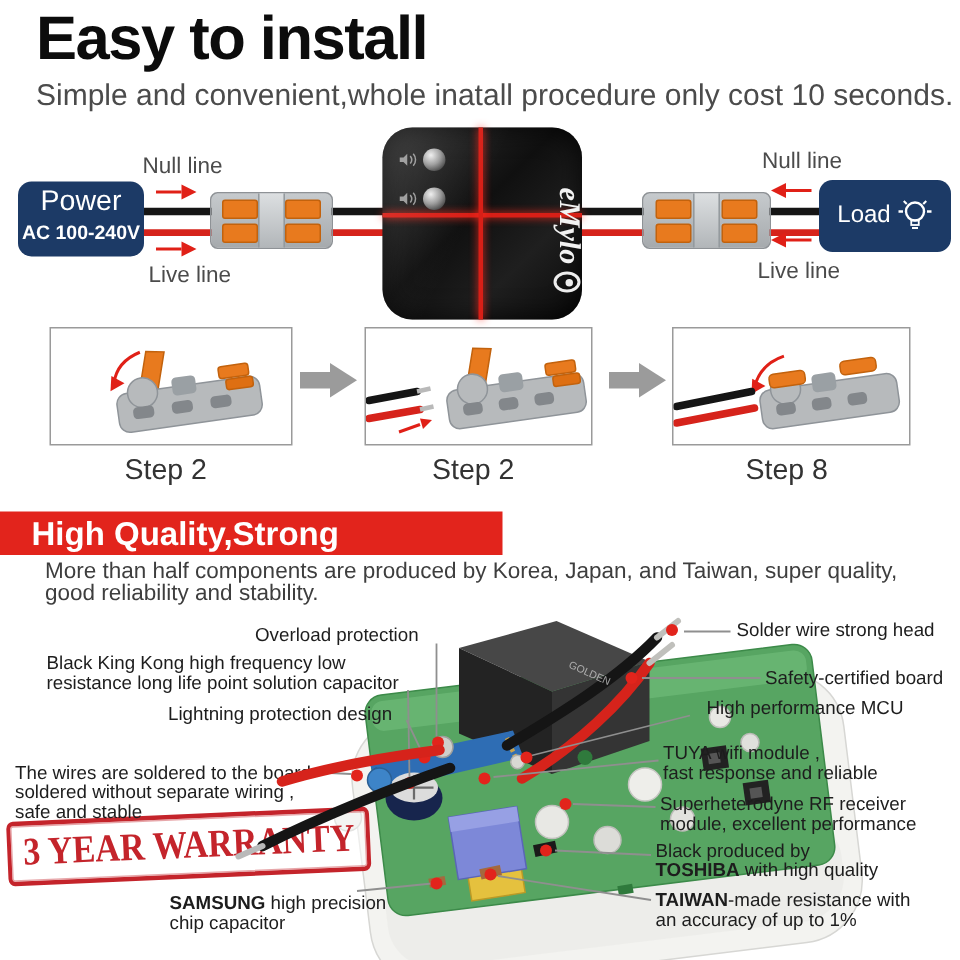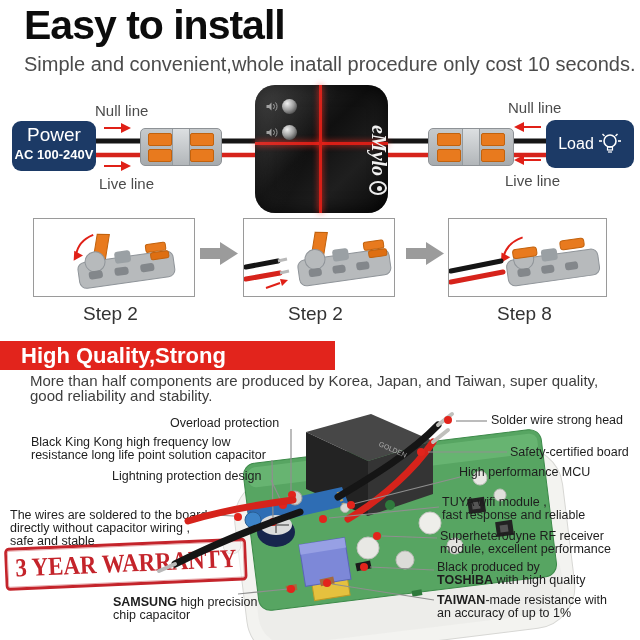--- a/index.html
+++ b/index.html
@@ -310,31 +310,31 @@
   <div class="abs bodyline" style="top:387px;">good reliability and stability.</div>
 
   <div class="lbl" style="left:170px;top:417px;">Overload protection</div>
   <div class="lbl" style="left:31px;top:436px;">
     <div>Black King Kong high frequency low</div>
     <div>resistance long life point solution capacitor</div>
   </div>
   <div class="lbl" style="left:112px;top:470px;text-align:center;">Lightning protection design</div>
   <div class="lbl" style="left:10px;top:509px;">
     <div>The wires are soldered to the board</div>
-    <div>directly without capacitor wiring ,</div>
+    <div>soldered without separate wiring ,</div>
     <div>safe and stable</div>
   </div>
   <div class="abs stamp">3 YEAR WARRANTY</div>
   <div class="lbl" style="left:113px;top:596px;">
     <div><b>SAMSUNG</b><span> high precision</span></div>
     <div>chip capacitor</div>
   </div>
   <div class="lbl" style="left:491px;top:414px;">Solder wire strong head</div>
   <div class="lbl" style="left:510px;top:446px;">Safety-certified board</div>
-  <div class="lbl" style="left:459px;top:466px;">High performance MCU</div>
+  <div class="lbl" style="left:471px;top:466px;">High performance MCU</div>
   <div class="lbl" style="left:442px;top:496px;">
     <div>TUYA wifi module ,</div>
     <div>fast response and reliable</div>
   </div>
   <div class="lbl" style="left:440px;top:530px;">
     <div>Superheterodyne RF receiver</div>
     <div>module, excellent performance</div>
   </div>
   <div class="lbl" style="left:437px;top:561px;">
     <div>Black produced by</div>

